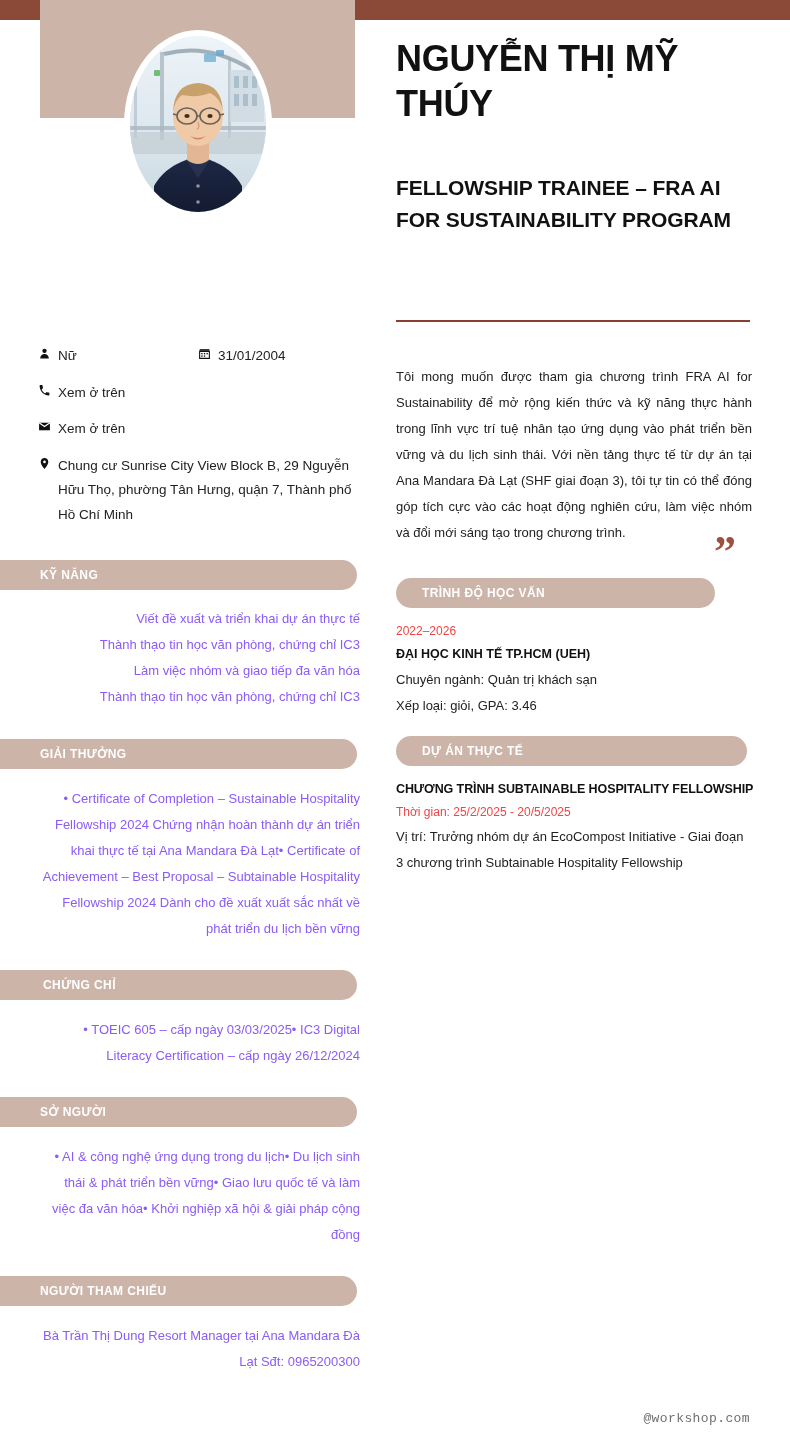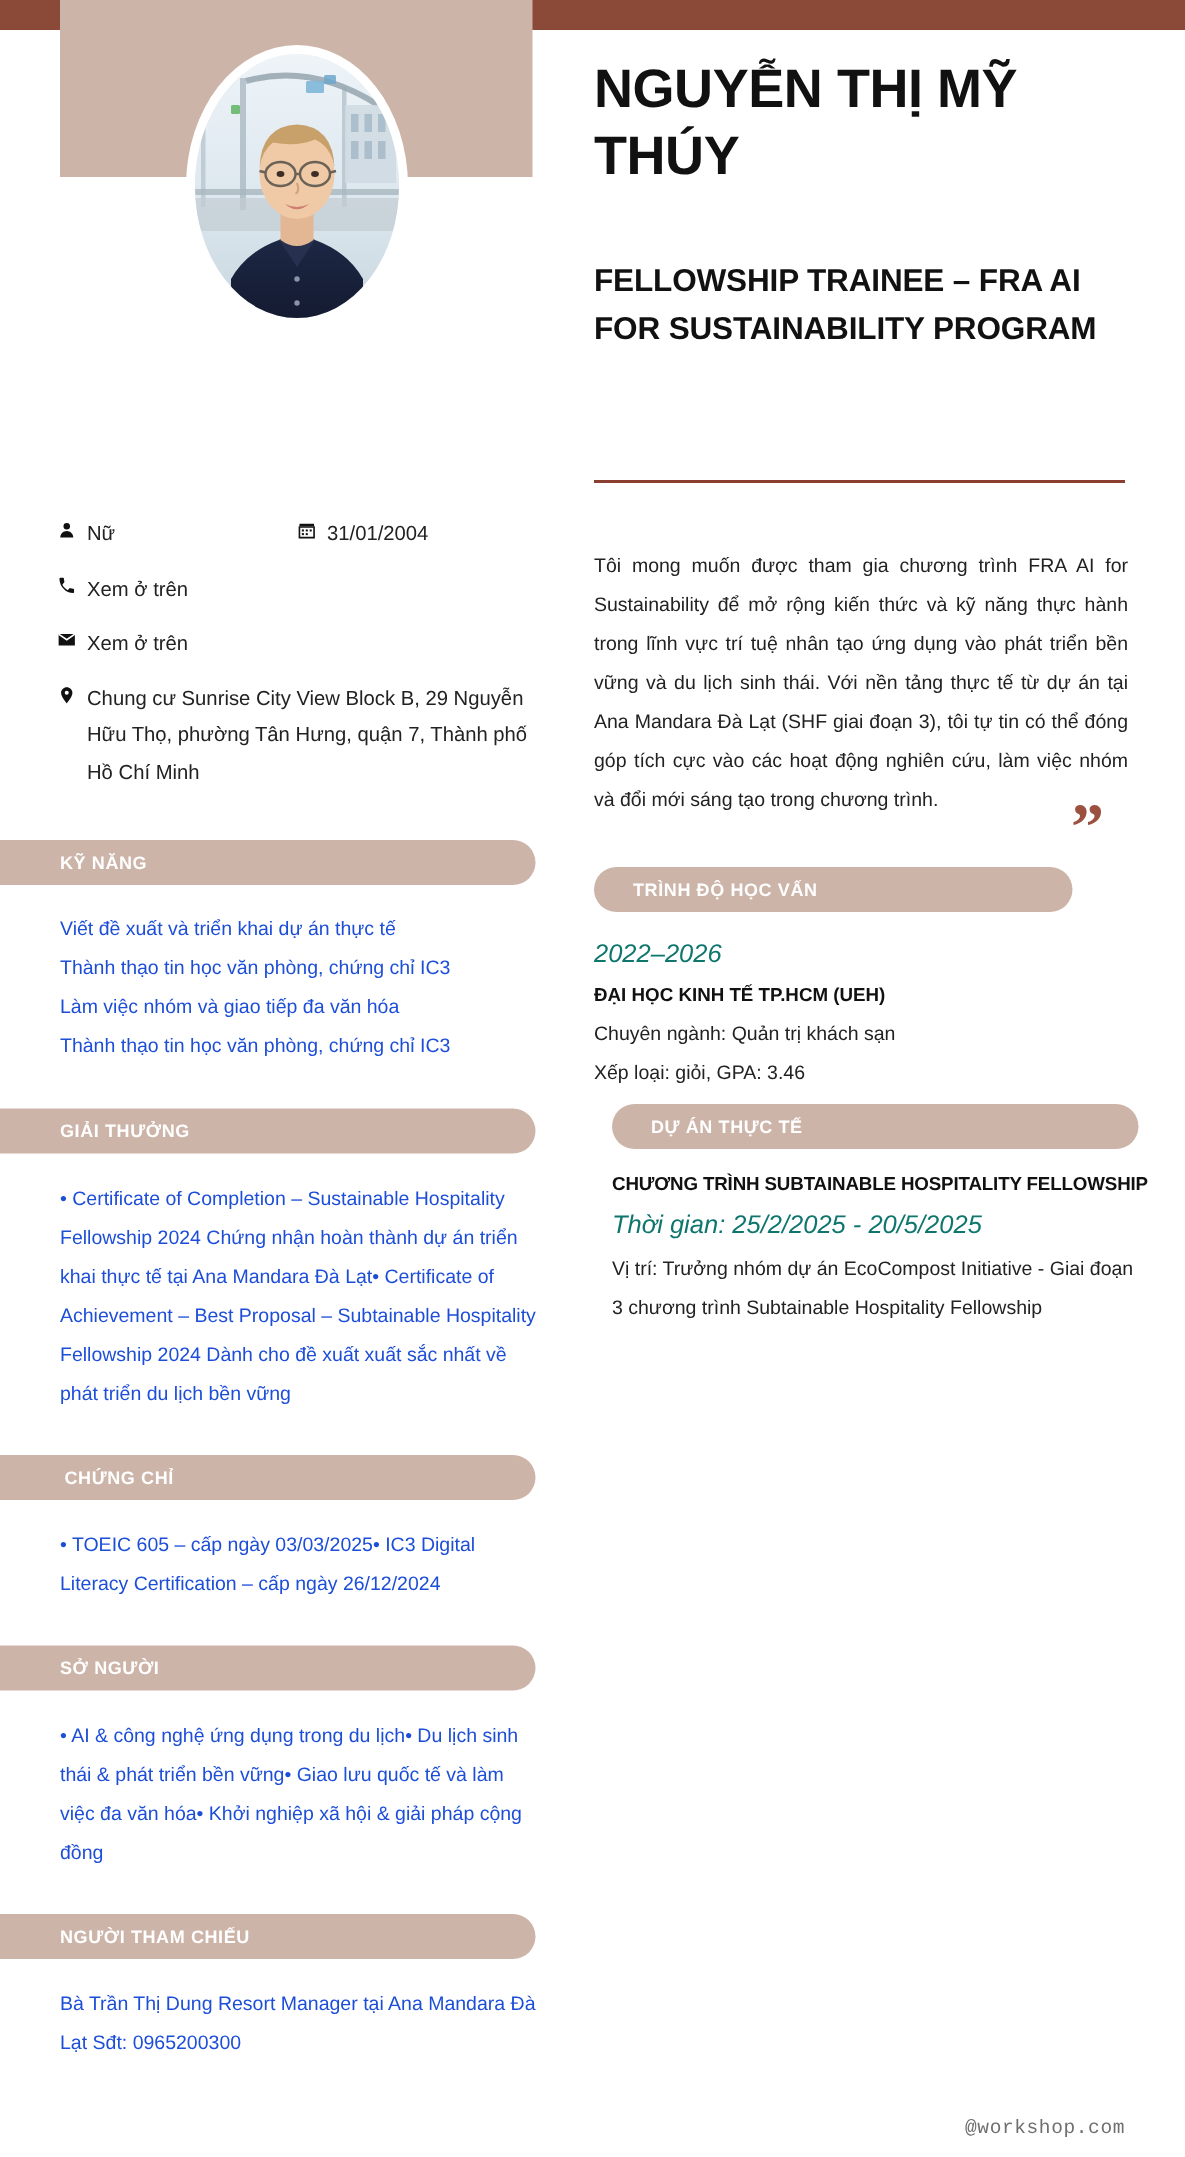--- a/index.html
+++ b/index.html
@@ -106,22 +106,23 @@
   .pill-rf  { width: 357px; }
   .pill-edu { width: 319px; }
   .pill-prj { width: 351px; }
 
   
   .left-block {
     position: absolute;
     left: 40px;
     width: 320px;
     font-size: 13px;
-    color: #1d4ed8;
+    color: #8b5cf6;
     line-height: 2.0;
+    text-align: right;
   }
   .left-block .line { white-space: normal; }
 
   
   .name {
     position: absolute;
     top: 36px; left: 396px;
     width: 360px;
     font-size: 36px;
     font-weight: bold;
@@ -158,27 +159,26 @@
     position: absolute;
     top: 530px; left: 714px;
     font-size: 44px;
     font-weight: bold;
     color: #9b5040;
     line-height: 1;
     font-family: "Liberation Serif", serif;
   }
 
   .edu-wrap { position: absolute; top: 578px; left: 396px; width: 358px; }
-  .prj-wrap { position: absolute; top: 736px; left: 408px; width: 358px; }
+  .prj-wrap { position: absolute; top: 736px; left: 396px; width: 358px; }
 
   .r-body { padding-top: 12px; }
   .r-date {
-    font-size: 17px;
-    font-style: italic;
-    color: #0f766e;
+    font-size: 12px;
+    color: #ef4444;
     line-height: 1.9;
   }
   .r-org {
     font-size: 12.5px;
     font-weight: bold;
     color: #111;
     line-height: 1.9;
   }
   .r-line {
     font-size: 13px;

